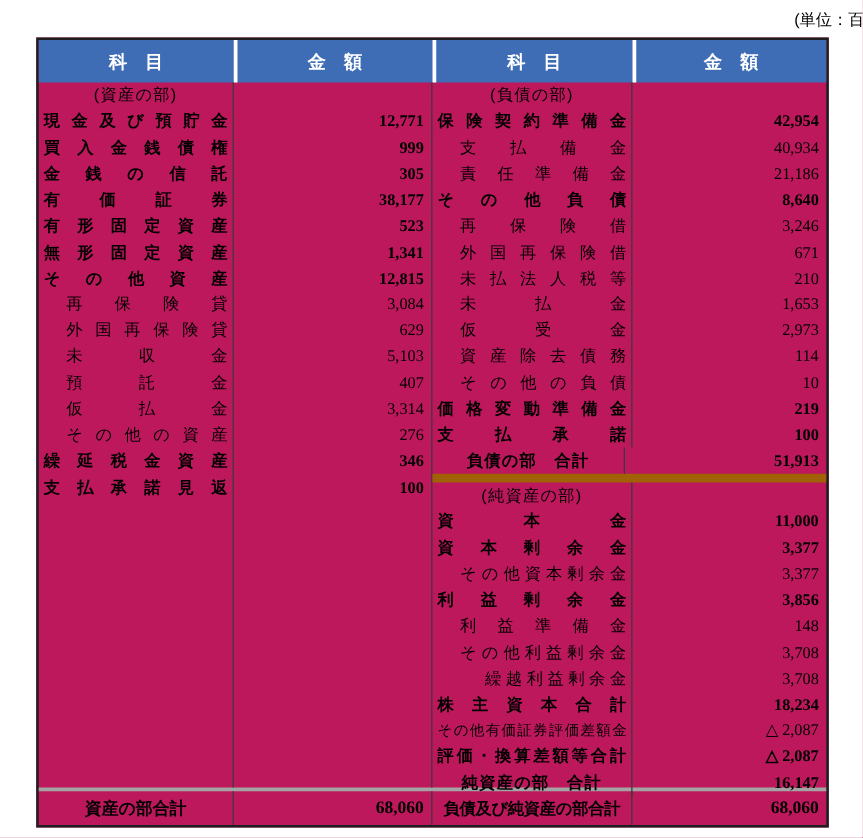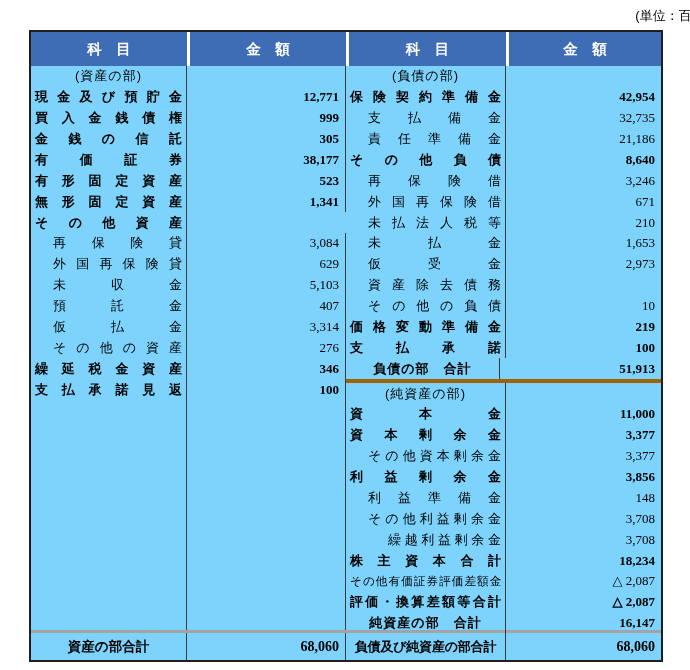--- a/index.html
+++ b/index.html
@@ -5,21 +5,21 @@
   html,body{margin:0;padding:0;background:#fff;}
   .page{
     position:relative;width:690px;height:670px;background:#ffffff;
     font-family:"Liberation Sans",sans-serif;color:#000;overflow:hidden;padding-left:44px;
   }
   .unit-note{
     position:absolute;top:7px;right:12px;font-size:13px;color:#000;
   }
   .bs-table{
     position:absolute;left:29px;top:30px;width:630px;
-    border:2px solid #1f1f1f;box-sizing:content-box;background:#7dd3fc;
+    border:2px solid #1f1f1f;box-sizing:content-box;background:#be185d;
   }
   
   .bs-header{display:flex;height:34px;background:#3e6db5;}
   .hcell{
     display:flex;align-items:center;justify-content:center;
     color:#fff;font-weight:bold;font-size:14.5px;box-sizing:border-box;
   }
   .hcell+.hcell{border-left:3px solid #fff;}
   .h1{width:156px}.h2{width:159px}.h3{width:160px}.h4{width:155px}
   
@@ -39,21 +39,21 @@
     font-family:"Liberation Serif",serif;font-size:13px;
   }
   .cell-label{font-size:13px;}
   .lbl{width:100%;}
   .dist{display:flex;justify-content:space-between;width:100%;}
   .lvl1{padding-left:18px;box-sizing:border-box;}
   .lvl2{padding-left:38px;box-sizing:border-box;}
   .caption,.total{text-align:center;width:100%;letter-spacing:1px;}
   .bold .cell-label,.bold .cell-amt{font-weight:bold;}
   .tight{font-size:11.6px;letter-spacing:-0.4px;}
-  .divider{border-bottom:4px solid #a16207;gap:12px;}
+  .divider{border-bottom:7px solid #a16207;gap:12px;}
   
   .bs-footer{display:flex;height:27px;border-top:3px solid #a3a3a3;font-weight:bold;}
   .bs-footer .fcell{box-sizing:border-box;display:flex;align-items:center;height:100%;}
   .f-label-left {width:156px;border-right:1px solid #3a3a3a;justify-content:center;font-size:13.5px;}
   .f-amt-left   {width:159px;border-right:1px solid #3a3a3a;justify-content:flex-end;padding-right:6px;font-family:"Liberation Serif",serif;font-size:14px;}
   .f-label-right{width:160px;border-right:1px solid #3a3a3a;justify-content:center;font-size:13px;letter-spacing:-0.2px;}
   .f-amt-right  {width:155px;justify-content:flex-end;padding-right:6px;font-family:"Liberation Serif",serif;font-size:14px;}
 </style>
 </head>
 <body>
@@ -158,20 +158,21 @@
           <div class="row bold">
             <div class="cell-label">
               <span class="dist">
                 <span>そ</span>
                 <span>の</span>
                 <span>他</span>
                 <span>資</span>
                 <span>産</span>
               </span>
             </div>
+            <div class="cell-amt">12,815</div>
           </div>
           <div class="row">
             <div class="cell-label">
               <span class="dist lvl1">
                 <span>再</span>
                 <span>保</span>
                 <span>険</span>
                 <span>貸</span>
               </span>
             </div>
@@ -287,21 +288,21 @@
           </div>
           <div class="row">
             <div class="cell-label">
               <span class="dist lvl1">
                 <span>支</span>
                 <span>払</span>
                 <span>備</span>
                 <span>金</span>
               </span>
             </div>
-            <div class="cell-amt">32,735</div>
+            <div class="cell-amt">40,934</div>
           </div>
           <div class="row">
             <div class="cell-label">
               <span class="dist lvl1">
                 <span>責</span>
                 <span>任</span>
                 <span>準</span>
                 <span>備</span>
                 <span>金</span>
               </span>
@@ -381,20 +382,21 @@
             <div class="cell-label">
               <span class="dist lvl1">
                 <span>資</span>
                 <span>産</span>
                 <span>除</span>
                 <span>去</span>
                 <span>債</span>
                 <span>務</span>
               </span>
             </div>
+            <div class="cell-amt">114</div>
           </div>
           <div class="row">
             <div class="cell-label">
               <span class="dist lvl1">
                 <span>そ</span>
                 <span>の</span>
                 <span>他</span>
                 <span>の</span>
                 <span>負</span>
                 <span>債</span>

